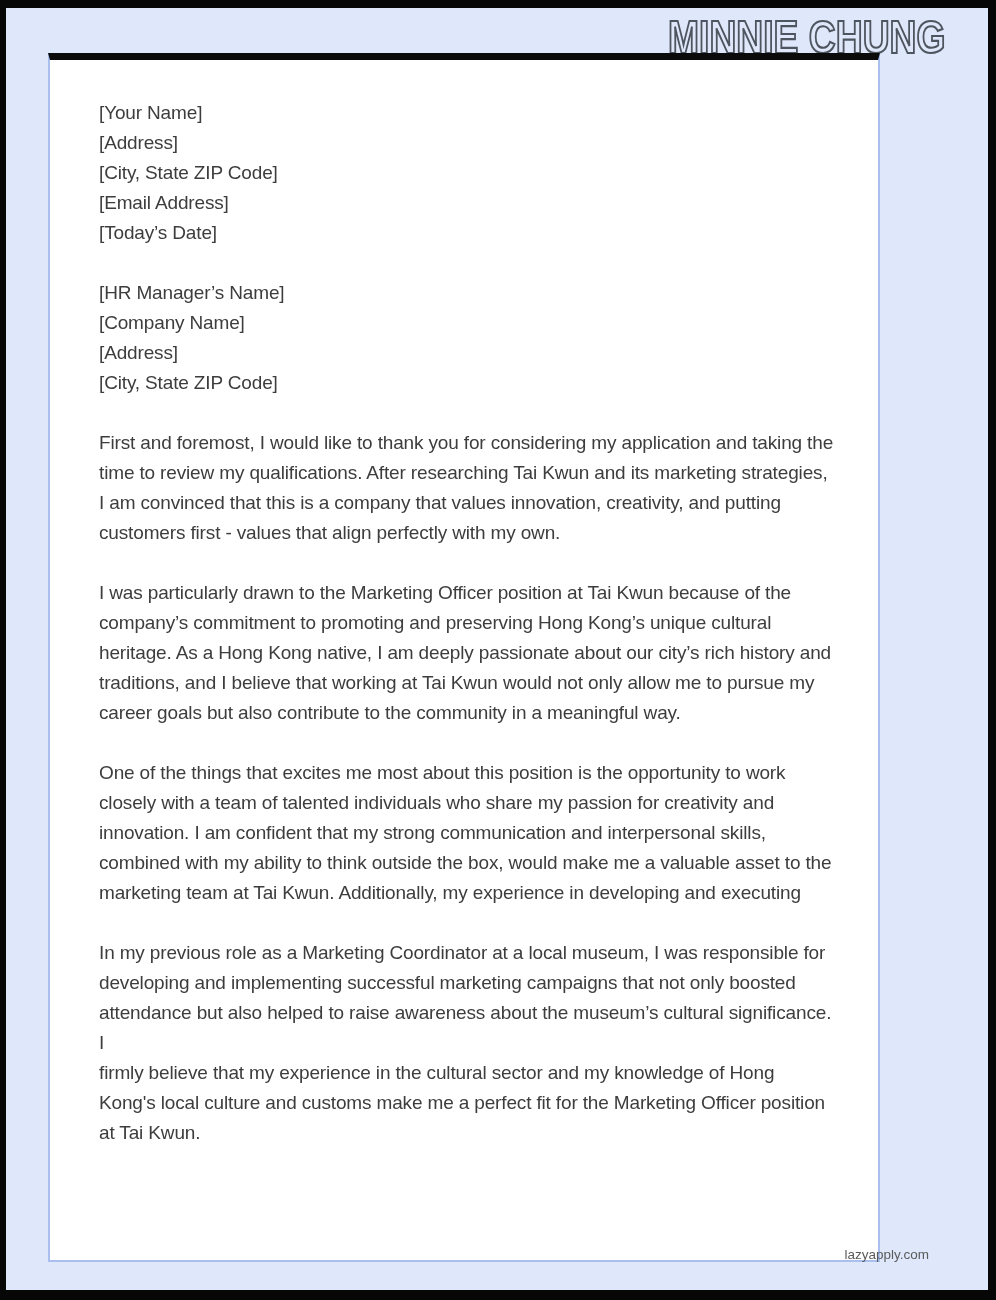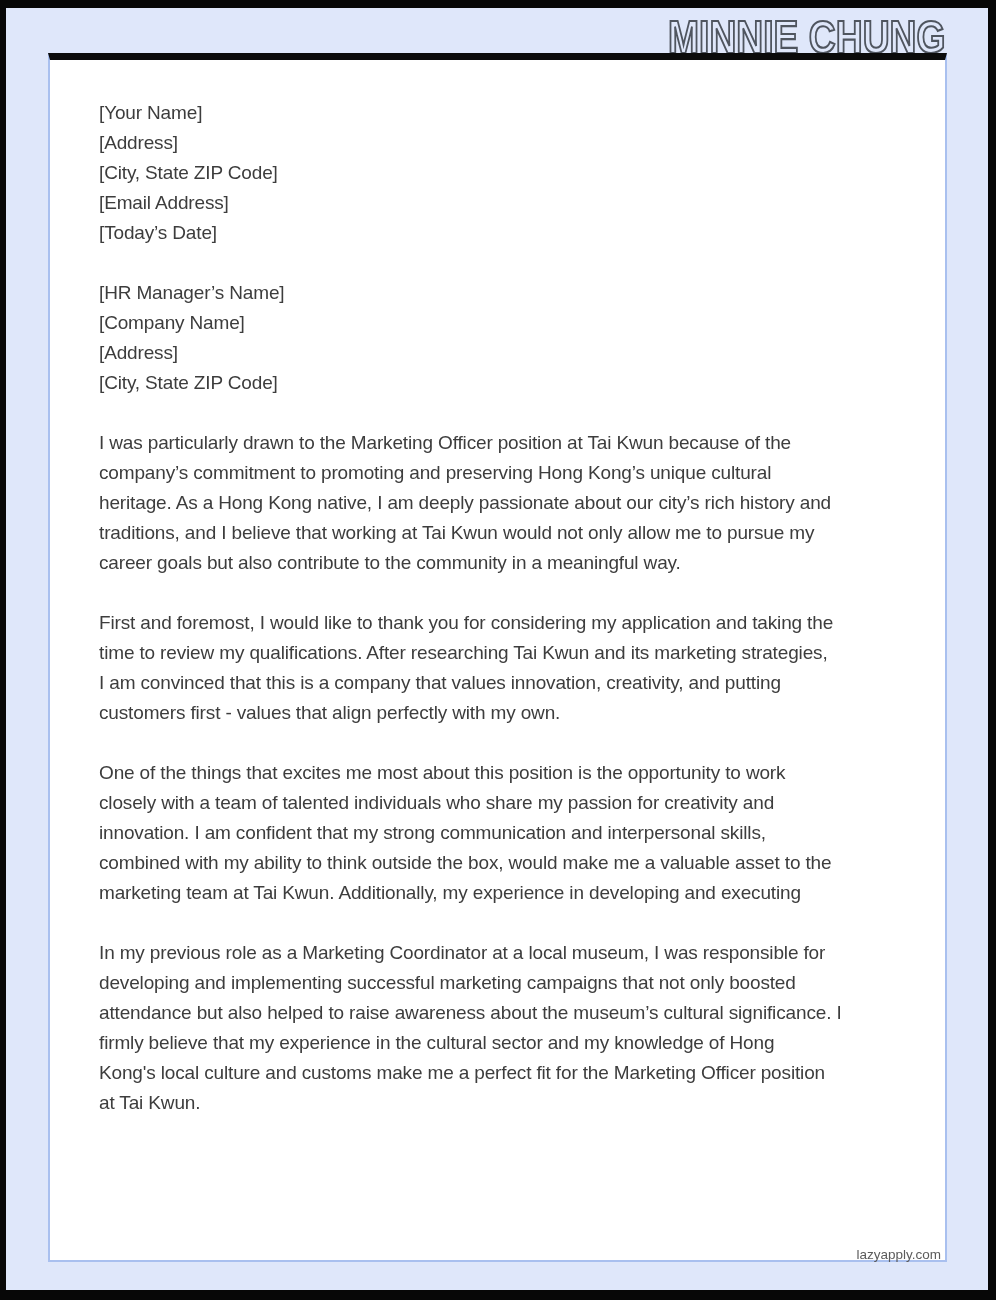--- a/index.html
+++ b/index.html
@@ -15,37 +15,37 @@
   .letterhead-name {
     position:absolute; top:6px; right:43px; margin:0;
     font-size:46px; line-height:46px; font-weight:600;
     color:transparent;
     -webkit-text-stroke:2.2px #4f555f;
     transform:scaleX(0.81); transform-origin:100% 0;
     white-space:nowrap;
   }
   .page {
     position:absolute; left:42px; top:45px;
-    width:899px; height:1209px; box-sizing:border-box;
+    width:832px; height:1209px; box-sizing:border-box;
     background:#ffffff;
     border-top:7px solid #0b0b0b;
     border-left:2px solid #a9c0ef;
     border-right:2px solid #a9c0ef;
     border-bottom:2px solid #a9c0ef;
     overflow:visible;
   }
   .letter {
     padding:38px 40px 0 49px;
     font-size:19px; line-height:30px;
     letter-spacing:-0.15px;
     color:#3d3d3d;
   }
   .letter p { margin:0 0 30px 0; white-space:pre-line; }
   .watermark {
-    position:absolute; top:1239px; right:47px;
+    position:absolute; top:1239px; right:59px;
     font-size:13.5px; color:#5b5b5b; z-index:5;
   }
 </style>
 </head>
 <body>
 
 <div class="canvas">
   <div class="bg">
 
     <h1 class="letterhead-name">MINNIE CHUNG</h1>
@@ -54,29 +54,29 @@
       <div class="letter">
         <p>[Your Name]
 [Address]
 [City, State ZIP Code]
 [Email Address]
 [Today’s Date]</p>
         <p>[HR Manager’s Name]
 [Company Name]
 [Address]
 [City, State ZIP Code]</p>
+        <p>First and foremost, I would like to thank you for considering my application and taking the
+time to review my qualifications. After researching Tai Kwun and its marketing strategies,
+I am convinced that this is a company that values innovation, creativity, and putting
+customers first - values that align perfectly with my own.</p>
         <p>I was particularly drawn to the Marketing Officer position at Tai Kwun because of the
 company’s commitment to promoting and preserving Hong Kong’s unique cultural
 heritage. As a Hong Kong native, I am deeply passionate about our city’s rich history and
 traditions, and I believe that working at Tai Kwun would not only allow me to pursue my
 career goals but also contribute to the community in a meaningful way.</p>
-        <p>First and foremost, I would like to thank you for considering my application and taking the
-time to review my qualifications. After researching Tai Kwun and its marketing strategies,
-I am convinced that this is a company that values innovation, creativity, and putting
-customers first - values that align perfectly with my own.</p>
         <p>One of the things that excites me most about this position is the opportunity to work
 closely with a team of talented individuals who share my passion for creativity and
 innovation. I am confident that my strong communication and interpersonal skills,
 combined with my ability to think outside the box, would make me a valuable asset to the
 marketing team at Tai Kwun. Additionally, my experience in developing and executing</p>
         <p>In my previous role as a Marketing Coordinator at a local museum, I was responsible for
 developing and implementing successful marketing campaigns that not only boosted
 attendance but also helped to raise awareness about the museum’s cultural significance. I
 firmly believe that my experience in the cultural sector and my knowledge of Hong
 Kong's local culture and customs make me a perfect fit for the Marketing Officer position

